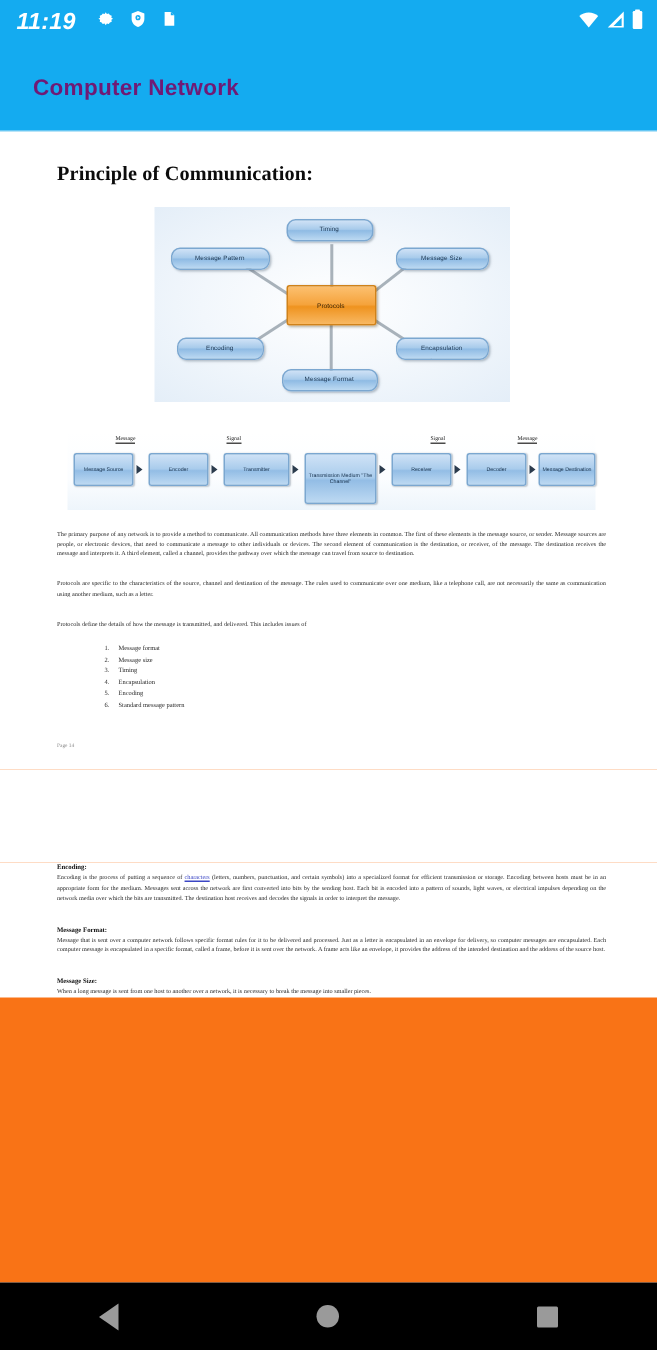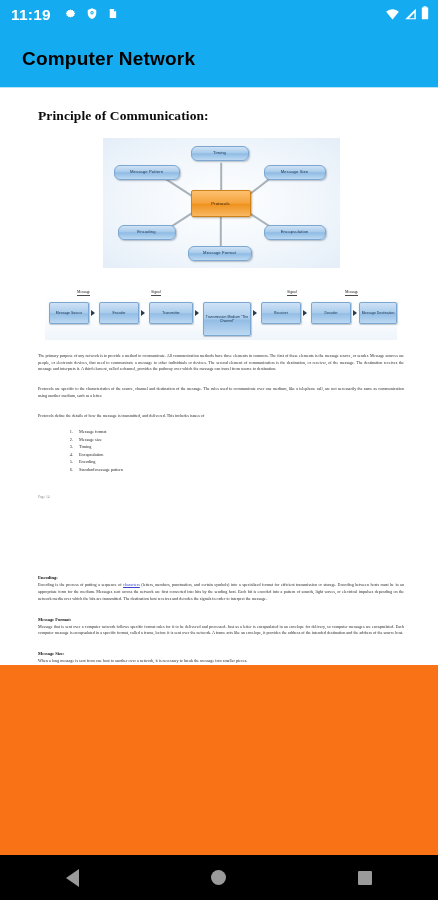--- a/index.html
+++ b/index.html
@@ -10,33 +10,33 @@
     overflow: hidden;
   }
   #app { position: relative; width: 438px; height: 900px; background: #ffffff; }
 
   
   .statusbar {
     position: absolute; top: 0; left: 0; width: 438px; height: 30px;
     background: #14ABF0; display: flex; align-items: center;
     padding: 0 9px 0 11px; color: #ffffff;
   }
-  .clock { font-size: 15.5px; font-weight: bold; letter-spacing: .2px; line-height: 1; }
+  .clock { font-size: 15.5px; font-weight: bold; letter-spacing: .2px; line-height: 1; font-style: italic; }
   .sb-left { display: flex; align-items: center; gap: 9px; }
   .sb-left .sb-icons { display: flex; align-items: center; gap: 9px; margin-left: 4px; }
   .sb-right { margin-left: auto; display: flex; align-items: center; gap: 4px; }
   .ic { display: block; }
 
   
   .appbar {
     position: absolute; top: 30px; left: 0; width: 438px; height: 58px;
     background: #14ABF0; display: flex; align-items: center; padding-left: 22px;
     border-bottom: 1px solid #b9e4f7;
   }
-  .appbar-title { color: #000000; font-size: 19px; font-weight: bold; letter-spacing: .2px; }
+  .appbar-title { color: #701a75; font-size: 15px; font-weight: bold; letter-spacing: .2px; }
 
   
   .doc-area {
     position: absolute; top: 88px; left: 0; width: 438px; height: 767px;
     background: #f97316; overflow: hidden;
   }
   .page { position: relative; background: #ffffff; width: 438px; }
   .page-inner { padding: 0 34px 0 38px; }
 
   .doc-h1 {

